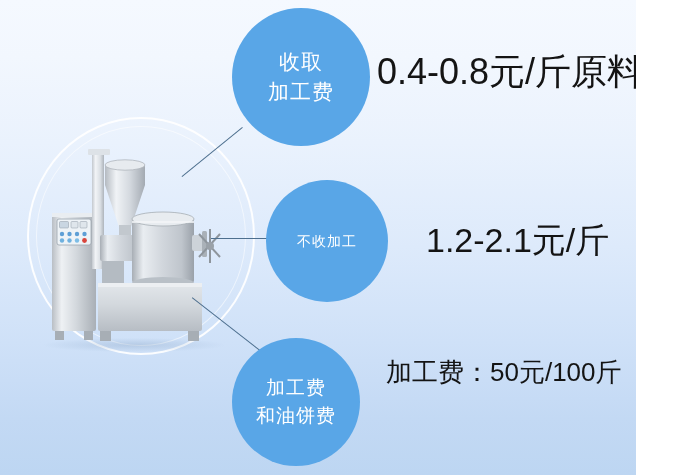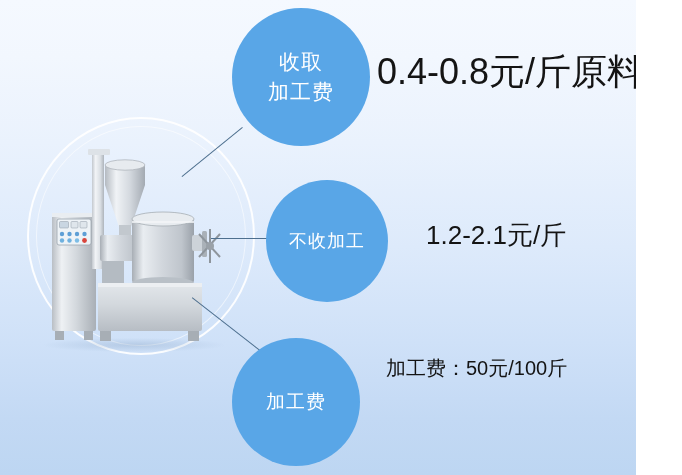--- a/index.html
+++ b/index.html
@@ -72,39 +72,39 @@
   .bubble span { display: block; white-space: nowrap; }
 
   #bubble-top {
     left: 232px; top: 8px;
     width: 138px; height: 138px;
     font-size: 21px;
   }
   #bubble-mid {
     left: 266px; top: 180px;
     width: 122px; height: 122px;
-    font-size: 18px;
+    font-size: 14px;
     line-height: 1.5;
   }
   #bubble-bottom {
     left: 232px; top: 338px;
     width: 128px; height: 128px;
     font-size: 19px;
   }
 
   
   .price {
     position: absolute;
     color: #141414;
     white-space: nowrap;
     font-weight: 400;
   }
   #price-top    { left: 377px; top: 48px;  font-size: 36px; }
-  #price-mid    { left: 426px; top: 218px; font-size: 26px; }
-  #price-bottom { left: 386px; top: 355px; font-size: 20px; line-height: 1.35; }
+  #price-mid    { left: 426px; top: 218px; font-size: 34px; }
+  #price-bottom { left: 386px; top: 355px; font-size: 26px; line-height: 1.35; }
   #price-bottom span { display: block; }
 
   
   .machine { position: absolute; left: 36px; top: 135px; width: 190px; height: 220px; }
   .mshadow {
     position: absolute;
     left: 44px; top: 338px;
     width: 180px; height: 14px;
     background: radial-gradient(ellipse at center, rgba(120,150,185,0.30) 0%, rgba(120,150,185,0) 72%);
   }
@@ -217,18 +217,19 @@
   </div>
   <div class="price" id="price-top">0.4-0.8元/斤原料</div>
 
   <div class="bubble" id="bubble-mid">
     <span>不收加工</span>
   </div>
   <div class="price" id="price-mid">1.2-2.1元/斤</div>
 
   <div class="bubble" id="bubble-bottom">
     <span>加工费</span>
+    <span>和油饼费</span>
   </div>
   <div class="price" id="price-bottom">
     <span>加工费：50元/100斤</span>
   </div>
 
 </div>
 
 </body></html>

